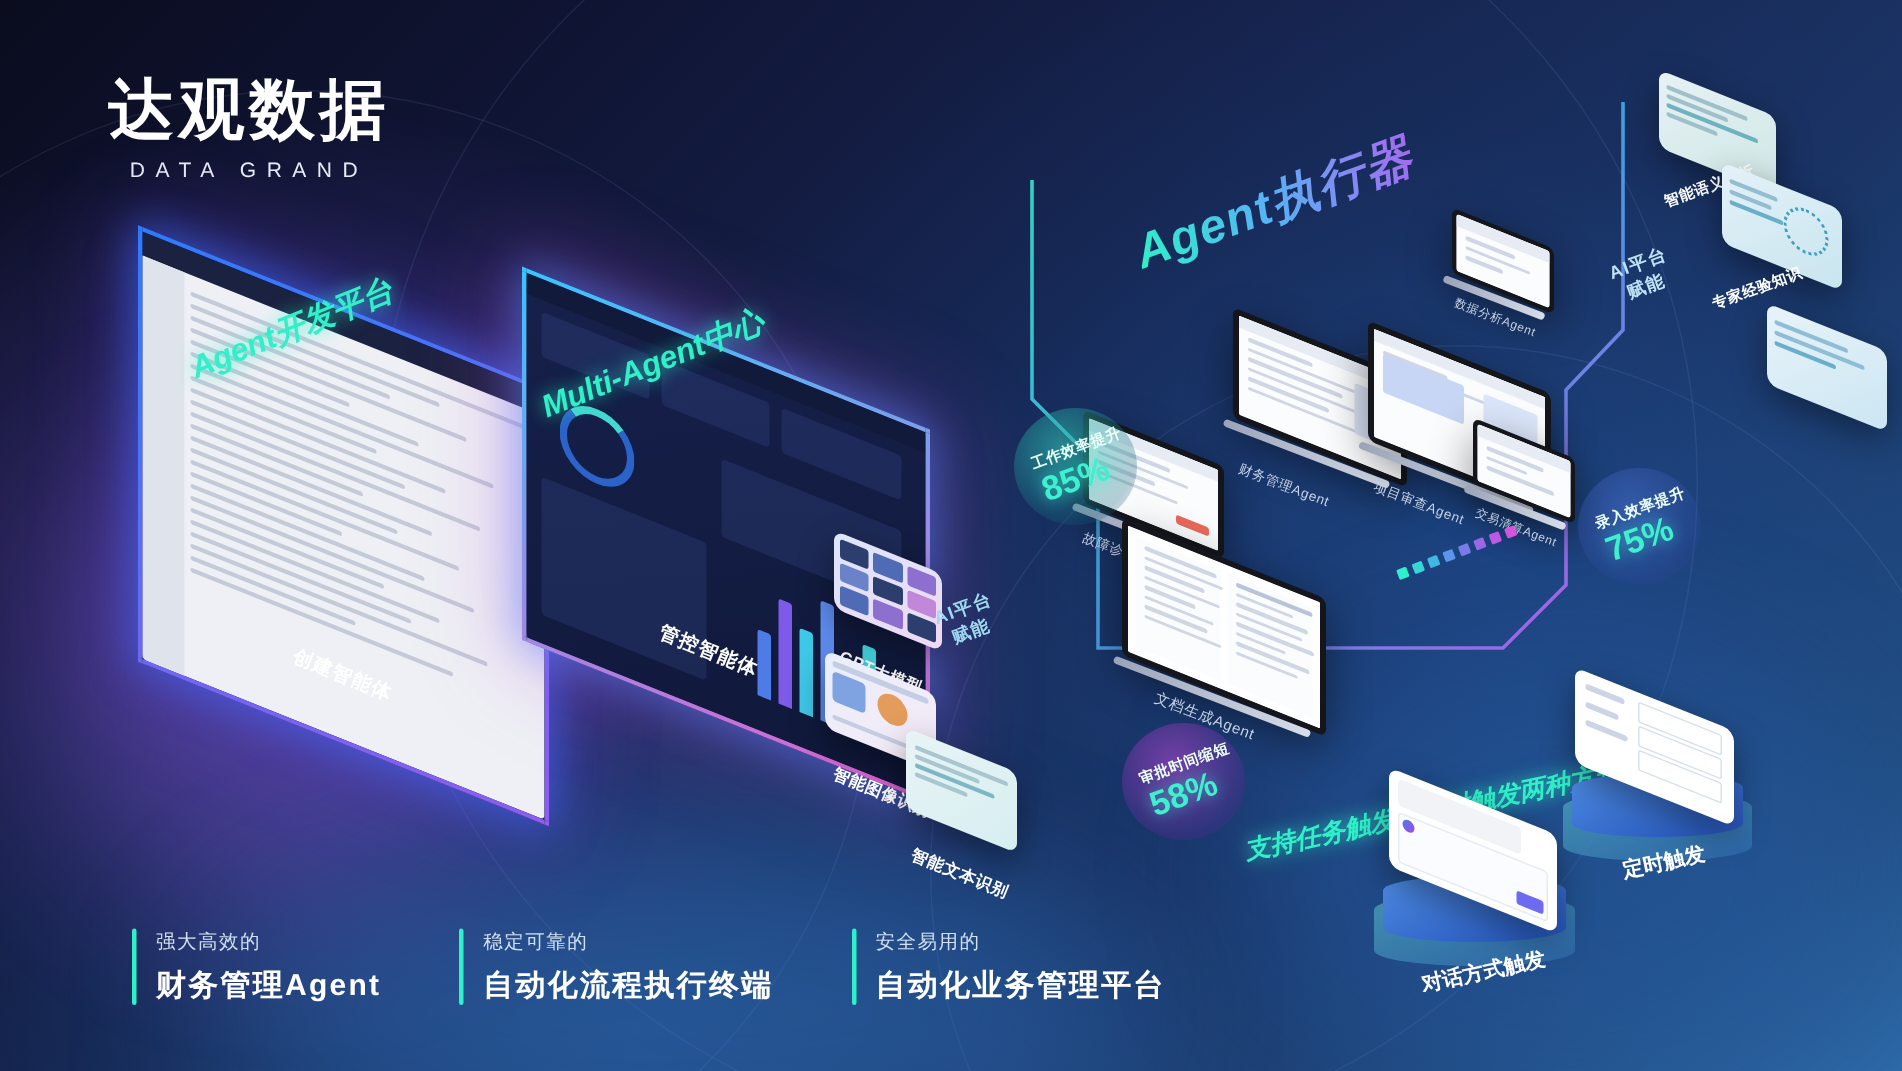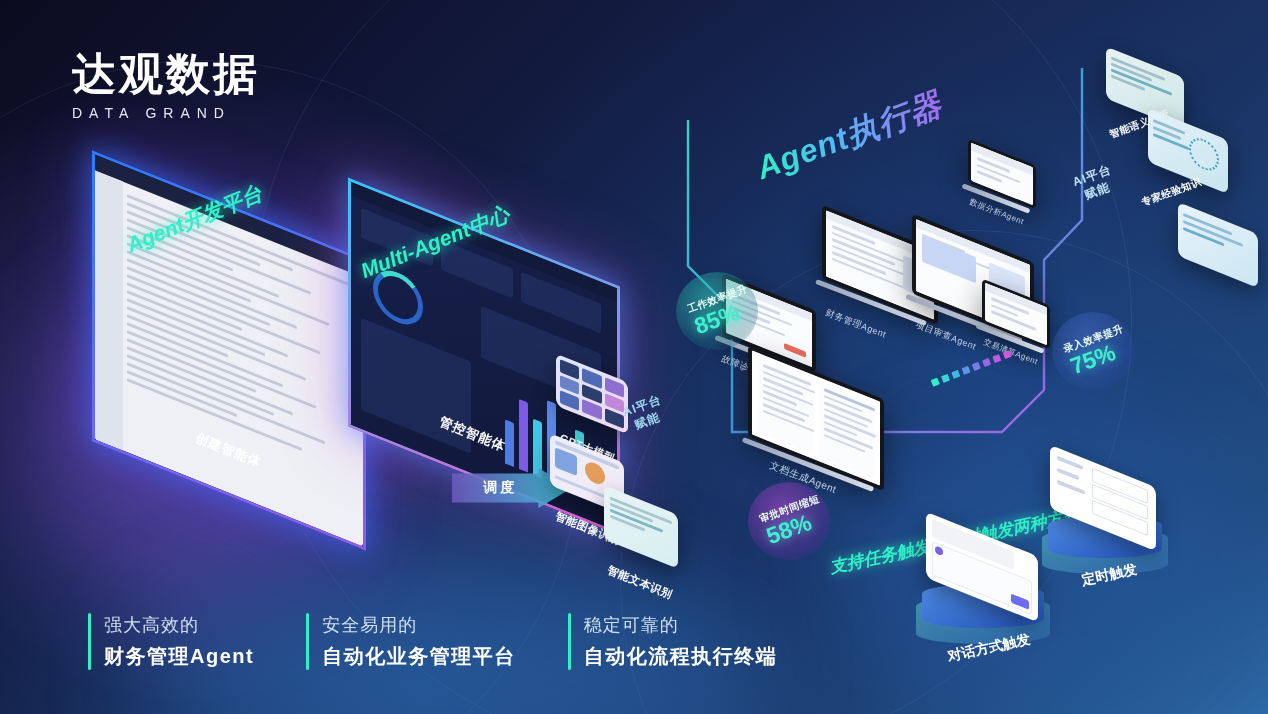--- a/index.html
+++ b/index.html
@@ -9,21 +9,21 @@
       radial-gradient(ellipse 520px 430px at 205px 390px, rgba(96,72,168,.58) 0%, rgba(70,55,140,.30) 45%, rgba(20,24,60,0) 74%),
       radial-gradient(ellipse 700px 520px at 980px 360px, rgba(30,80,150,.55) 0%, rgba(22,52,105,.28) 52%, rgba(12,20,50,0) 80%),
       radial-gradient(ellipse 760px 420px at 420px 690px, rgba(38,92,160,.62) 0%, rgba(24,58,112,.25) 55%, rgba(10,16,42,0) 82%),
       linear-gradient(135deg,#0a0c1e 0%,#101535 22%,#16234d 45%,#1b3465 68%,#245489 88%,#2d6aa8 100%);
   }
   
   .arc{position:absolute;border:1px solid rgba(160,190,255,.10);border-radius:50%;pointer-events:none;}
   .glow{position:absolute;border-radius:50%;filter:blur(48px);pointer-events:none;}
 
   
-  #logo{position:absolute;left:72px;top:52px;}
+  #logo{position:absolute;left:72px;top:52px;text-align:center;}
   #logo .cn{font-size:44px;font-weight:bold;color:#fff;letter-spacing:3px;line-height:1;font-family:"Liberation Sans","DejaVu Sans",sans-serif;}
   #logo .en{font-size:14px;color:#e8edf7;letter-spacing:7px;margin-top:9px;}
 
   
   .screen{position:absolute;border-radius:6px;overflow:hidden;}
 
   
   #mon1{left:92px;top:205px;width:268px;height:285px;
     transform:matrix(1,0.40,0,1,0,0);
     background:linear-gradient(160deg,#11162f,#1b2550);
@@ -80,21 +80,21 @@
   .arrow{position:absolute;height:40px;display:flex;align-items:center;}
   .arrow .shaft{height:40px;width:100%;
     background:linear-gradient(90deg,rgba(110,90,190,.85),rgba(62,190,210,.95));
     clip-path:polygon(0 14%,72% 14%,72% 0,100% 50%,72% 100%,72% 86%,0 86%);}
   .arrow .txt{position:absolute;left:26%;top:50%;transform:translateY(-50%);color:#fff;font-size:14px;font-weight:bold;letter-spacing:3px;}
 
   
   #captions{position:absolute;left:88px;bottom:44px;display:flex;gap:52px;}
   .cap{display:flex;gap:13px;}
   .cap .bar{width:3px;background:#2ff0c8;border-radius:2px;}
-  .cap .sub{font-size:18px;color:#cfe0f2;margin-bottom:6px;letter-spacing:1px;}
+  .cap .sub{font-size:13px;color:#cfe0f2;margin-bottom:6px;letter-spacing:1px;}
   .cap .main{font-size:20px;color:#fff;font-weight:bold;letter-spacing:1.5px;}
 
   
   .dots{position:absolute;display:flex;gap:4px;}
   .dots i{width:7px;height:7px;border-radius:1px;display:block;}
 
   
   .ped{position:absolute;border-radius:50%/22%;}
   .ped.inner{background:linear-gradient(160deg,#4f8ee8,#2452b6);}
   .ped.outer{background:linear-gradient(160deg,rgba(78,170,190,.75),rgba(50,110,180,.6));}
@@ -167,24 +167,20 @@
         <div class="bar" style="left:32px;height:56px;background:#3fc9e8;"></div>
         <div class="bar" style="left:46px;height:80px;background:#5f8cf0;"></div>
         <div class="bar" style="left:60px;height:38px;background:#8f6bf2;"></div>
         <div class="bar" style="left:74px;height:62px;background:#46d6e0;"></div>
       </div>
     </div>
   </div>
   <div class="lbl neon" style="left:362px;top:258px;font-size:21px;transform:rotate(-22deg);transform-origin:left center;">Multi-Agent中心</div>
   <div class="lbl small" style="left:440px;top:412px;font-size:13px;transform:rotate(22deg);transform-origin:left center;">管控智能体</div>
 
-  <div class="arrow" style="left:452px;top:468px;width:120px;">
-    <div class="shaft"></div>
-    <div class="txt">调度</div>
-  </div>
 
   <div class="mini" style="left:556px;top:368px;width:72px;height:52px;transform:matrix(1,0.40,0,1,0,0);
               background:linear-gradient(135deg,#dbe6fb,#f0d8f3);">
     <div style="position:absolute;inset:4px;display:grid;grid-template-columns:1fr 1fr 1fr;gap:3px;">
       <span style="background:#2c3e6e;border-radius:2px;"></span>
         <span style="background:#4f6bb5;border-radius:2px;"></span>
         <span style="background:#8d6fd0;border-radius:2px;"></span>
       <span style="background:#6b82c9;border-radius:2px;"></span>
         <span style="background:#2c3e6e;border-radius:2px;"></span>
         <span style="background:#c187d8;border-radius:2px;"></span>
@@ -417,26 +413,26 @@
     <div class="cap">
       <div class="bar"></div>
       <div>
         <div class="sub">强大高效的</div>
         <div class="main">财务管理Agent</div>
       </div>
     </div>
     <div class="cap">
       <div class="bar"></div>
       <div>
-        <div class="sub">安全易用的</div>
-        <div class="main">自动化业务管理平台</div>
+        <div class="sub">稳定可靠的</div>
+        <div class="main">自动化流程执行终端</div>
       </div>
     </div>
     <div class="cap">
       <div class="bar"></div>
       <div>
-        <div class="sub">稳定可靠的</div>
-        <div class="main">自动化流程执行终端</div>
+        <div class="sub">安全易用的</div>
+        <div class="main">自动化业务管理平台</div>
       </div>
     </div>
   </div>
 
 </div>
 
 </body></html>

